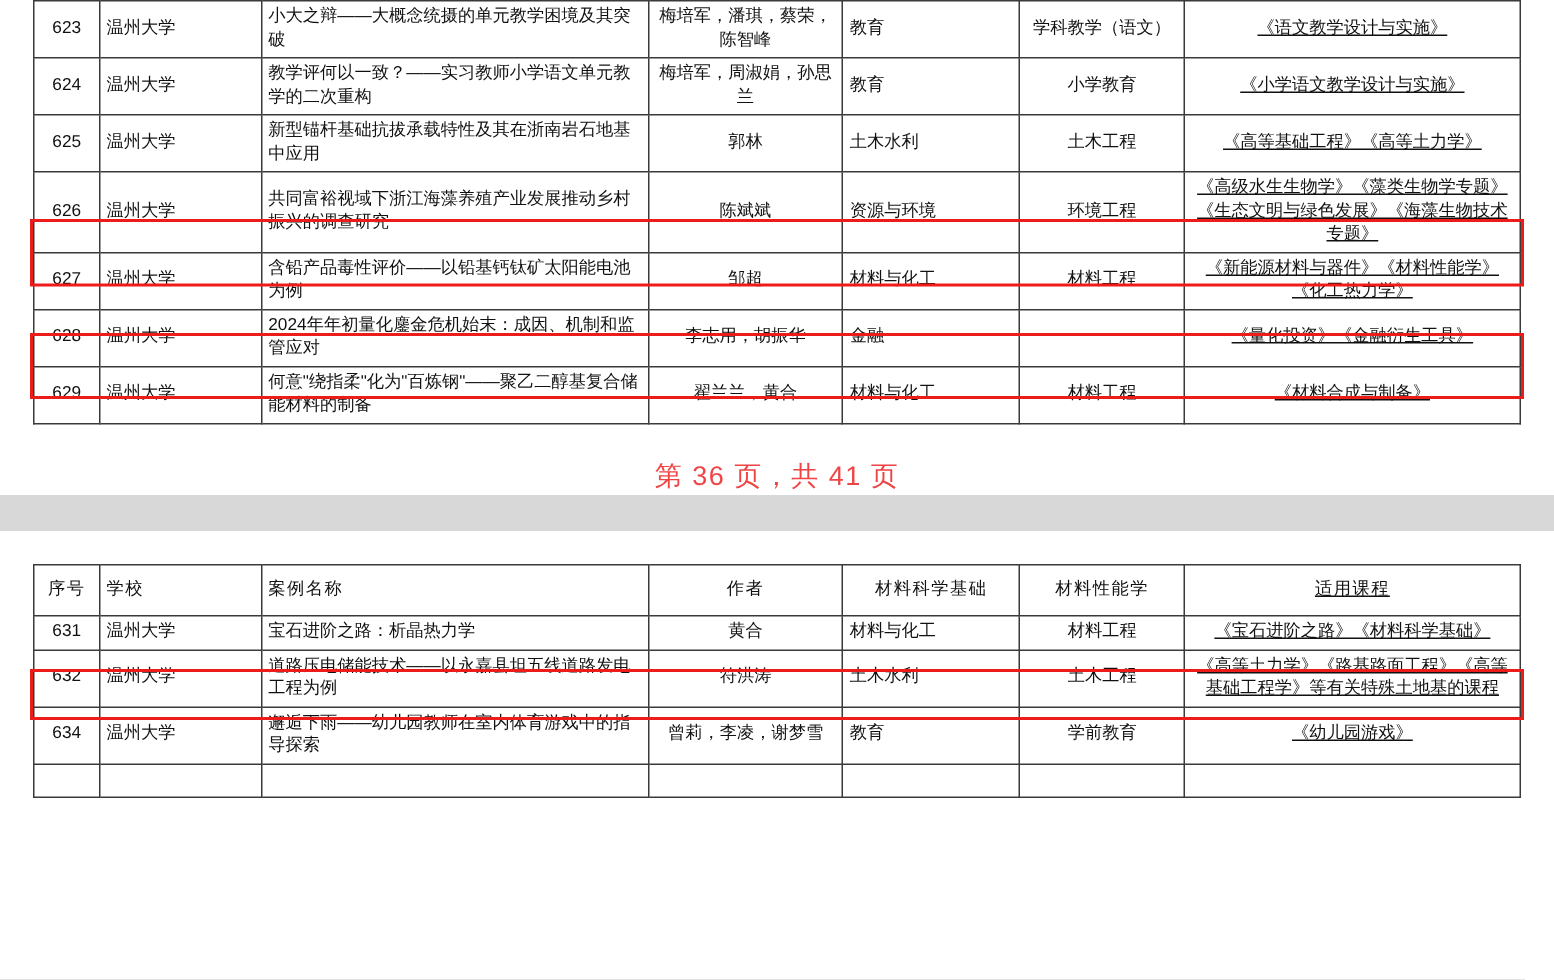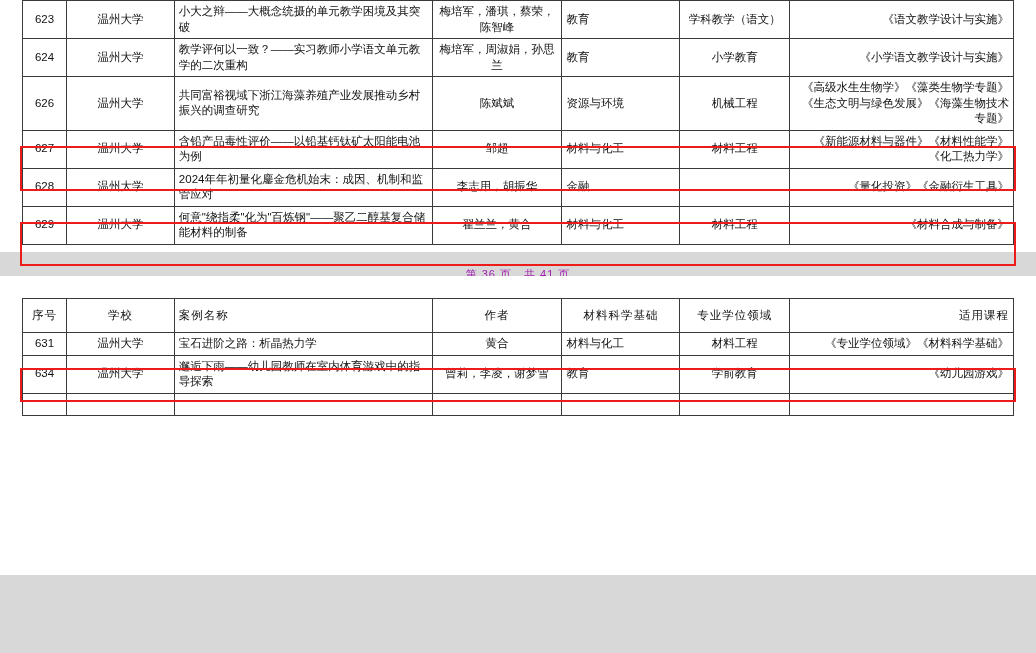--- a/index.html
+++ b/index.html
@@ -15,21 +15,21 @@
     overflow: hidden;
     background: #d8d8d8;
   }
   .sheet {
     background: #ffffff;
     width: 1036px;
     box-sizing: border-box;
     position: relative;
   }
   .sheet-1 {
-    height: 252px;
+    height: 330px;
     padding: 0;
   }
   .gap {
     height: 24px;
     background: #d8d8d8;
   }
   .sheet-2 {
     height: 299px;
   }
   table.doc-table {
@@ -40,42 +40,42 @@
   table.doc-table td, table.doc-table th {
     border: 1px solid #3a3a3a;
     font-size: 11.5px;
     color: #111;
     padding: 3px 4px;
     vertical-align: middle;
     line-height: 1.35;
     box-sizing: border-box;
   }
   .c-no       { width: 44px;  text-align: center; }
-  .c-school   { width: 108px; text-align: center; }
+  .c-school   { width: 108px; text-align: left; }
   .c-case     { width: 258px; text-align: left; }
   .c-author   { width: 130px; text-align: center; }
   .c-degree   { width: 118px; }
   .c-field    { width: 110px; text-align: center; }
-  .c-course   { width: 224px; text-align: right; }
+  .c-course   { width: 224px; text-align: center; text-decoration: underline; }
 
   thead th {
     font-size: 14px;
     font-weight: normal;
     text-align: center;
     height: 34px;
     letter-spacing: 1px;
   }
   .tbl-outer {
     width: 992px;
     margin: 0 auto;
   }
   .page-num {
     text-align: center;
-    font-size: 11px;
-    color: #a21caf;
+    font-size: 18px;
+    color: #ef4444;
     margin-top: 22px;
     letter-spacing: 1px;
   }
   
   .hl {
     position: absolute;
     border: 2px solid #ee1b1b;
     pointer-events: none;
     box-sizing: border-box;
   }
@@ -106,26 +106,35 @@
           <tr>
             <td class="c-no">624</td>
             <td class="c-school">温州大学</td>
             <td class="c-case">教学评何以一致？——实习教师小学语文单元教学的二次重构</td>
             <td class="c-author">梅培军，周淑娟，孙思兰</td>
             <td class="c-degree">教育</td>
             <td class="c-field">小学教育</td>
             <td class="c-course">《小学语文教学设计与实施》</td>
           </tr>
           <tr>
+            <td class="c-no">625</td>
+            <td class="c-school">温州大学</td>
+            <td class="c-case">新型锚杆基础抗拔承载特性及其在浙南岩石地基中应用</td>
+            <td class="c-author">郭林</td>
+            <td class="c-degree">土木水利</td>
+            <td class="c-field">土木工程</td>
+            <td class="c-course">《高等基础工程》《高等土力学》</td>
+          </tr>
+          <tr>
             <td class="c-no">626</td>
             <td class="c-school">温州大学</td>
             <td class="c-case">共同富裕视域下浙江海藻养殖产业发展推动乡村振兴的调查研究</td>
             <td class="c-author">陈斌斌</td>
             <td class="c-degree">资源与环境</td>
-            <td class="c-field">机械工程</td>
+            <td class="c-field">环境工程</td>
             <td class="c-course">《高级水生生物学》《藻类生物学专题》《生态文明与绿色发展》《海藻生物技术专题》</td>
           </tr>
           <tr>
             <td class="c-no">627</td>
             <td class="c-school">温州大学</td>
             <td class="c-case">含铅产品毒性评价——以铅基钙钛矿太阳能电池为例</td>
             <td class="c-author">邹超</td>
             <td class="c-degree">材料与化工</td>
             <td class="c-field">材料工程</td>
             <td class="c-course">《新能源材料与器件》《材料性能学》《化工热力学》</td>
@@ -162,33 +171,42 @@
   <div class="sheet sheet-2">
     <div class="tbl-outer">
       <table class="doc-table">
         <thead>
           <tr>
             <th class="c-no">序号</th>
             <th class="c-school">学校</th>
             <th class="c-case">案例名称</th>
             <th class="c-author">作者</th>
             <th class="c-degree">材料科学基础</th>
-            <th class="c-field">专业学位领域</th>
+            <th class="c-field">材料性能学</th>
             <th class="c-course">适用课程</th>
           </tr>
         </thead>
         <tbody>
           <tr>
             <td class="c-no">631</td>
             <td class="c-school">温州大学</td>
             <td class="c-case">宝石进阶之路：析晶热力学</td>
             <td class="c-author">黄合</td>
             <td class="c-degree">材料与化工</td>
             <td class="c-field">材料工程</td>
-            <td class="c-course">《专业学位领域》《材料科学基础》</td>
+            <td class="c-course">《宝石进阶之路》《材料科学基础》</td>
+          </tr>
+          <tr>
+            <td class="c-no">632</td>
+            <td class="c-school">温州大学</td>
+            <td class="c-case">道路压电储能技术——以永嘉县坦五线道路发电工程为例</td>
+            <td class="c-author">符洪涛</td>
+            <td class="c-degree">土木水利</td>
+            <td class="c-field">土木工程</td>
+            <td class="c-course">《高等土力学》《路基路面工程》《高等基础工程学》等有关特殊土地基的课程</td>
           </tr>
           <tr>
             <td class="c-no">634</td>
             <td class="c-school">温州大学</td>
             <td class="c-case">邂逅下雨——幼儿园教师在室内体育游戏中的指导探索</td>
             <td class="c-author">曾莉，李凌，谢梦雪</td>
             <td class="c-degree">教育</td>
             <td class="c-field">学前教育</td>
             <td class="c-course">《幼儿园游戏》</td>
           </tr>

